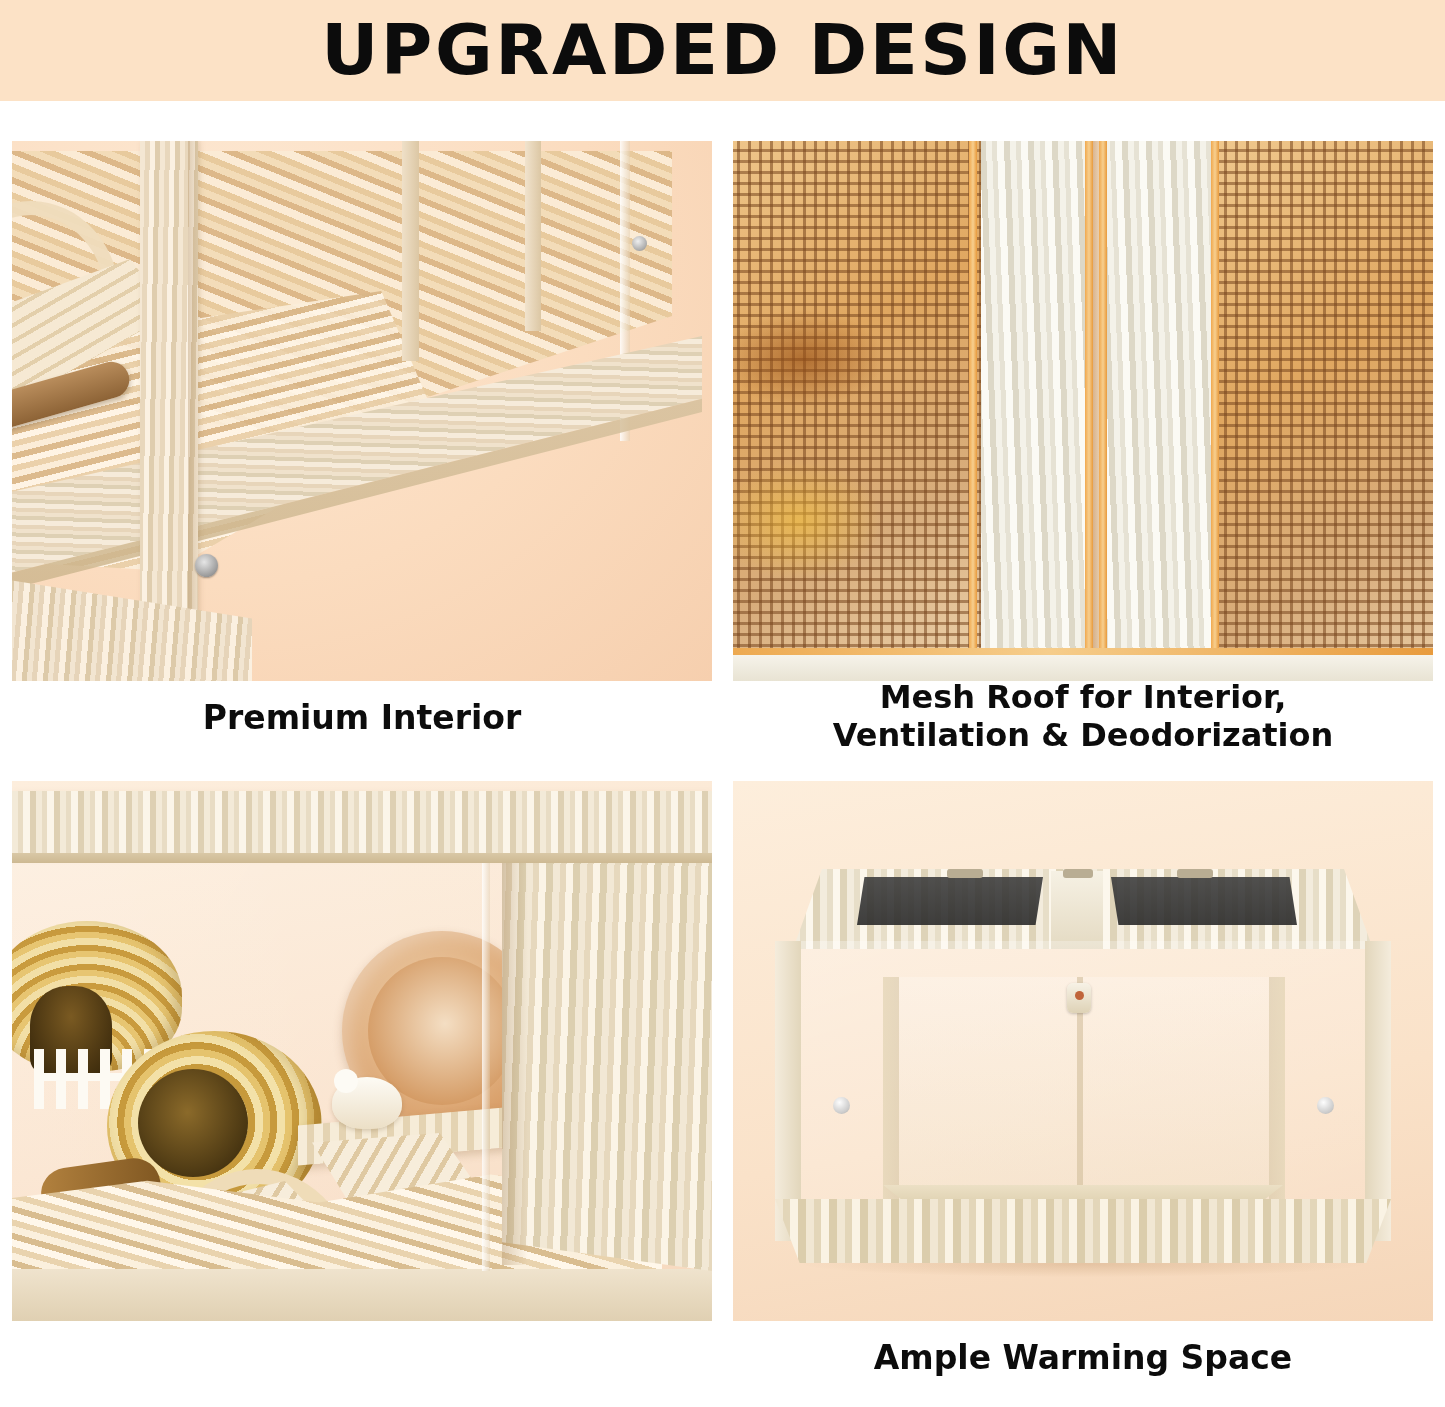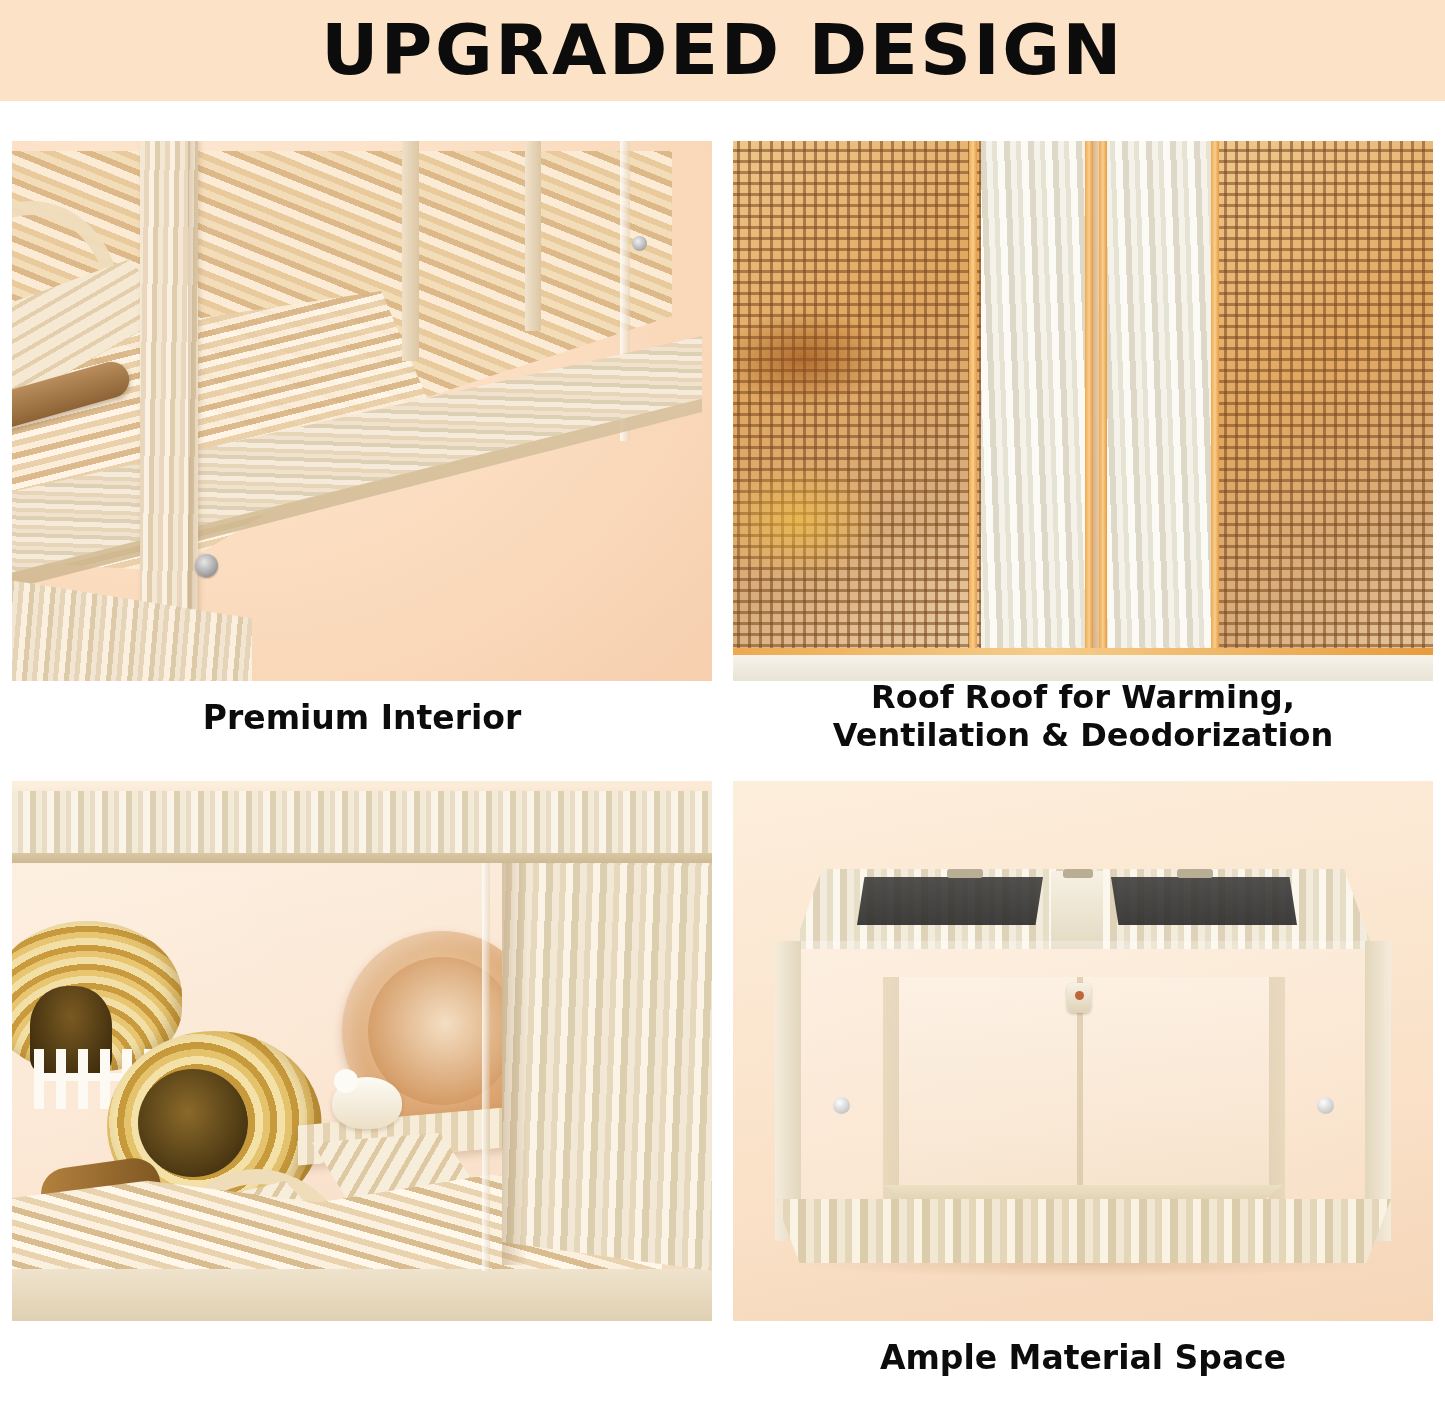--- a/index.html
+++ b/index.html
@@ -623,21 +623,21 @@
 
       <div class="p2-goldline" style="left:236px; top:0px; width:8px; height:545px;"></div>
       <div class="p2-goldline" style="left:352px; top:0px; width:8px; height:545px;"></div>
       <div class="p2-goldline" style="left:366px; top:0px; width:8px; height:545px;"></div>
       <div class="p2-goldline" style="left:478px; top:0px; width:8px; height:545px;"></div>
       <div class="p2-bottomgold"></div>
       <div class="p2-bottomrail"></div>
     </div>
   </div>
   <div class="caption cap-tr">
-    <div>Roof Roof for Warming,</div>
+    <div>Mesh Roof for Interior,</div>
     <div>Ventilation &amp; Deodorization</div>
   </div>
 
   <div class="cell cell-bl">
     <div class="photo">
       <div class="p3-bg"></div>
       <div class="p3-glass"></div>
       <div class="p3-hut1"></div>
       <div class="p3-hut1-door"></div>
       <div class="p3-fence"></div>
@@ -690,15 +690,15 @@
       <div class="p4-latch"></div>
       <div class="p4-latch-dot"></div>
       <div class="p4-post-l"></div>
       <div class="p4-post-r"></div>
       <div class="p4-floor-inner"></div>
       <div class="p4-floor"></div>
       <div class="p4-screw-l"></div>
       <div class="p4-screw-r"></div>
     </div>
   </div>
-  <div class="caption cap-br">Ample Material Space</div>
+  <div class="caption cap-br">Ample Warming Space</div>
 
 </div>
 
 </body></html>

